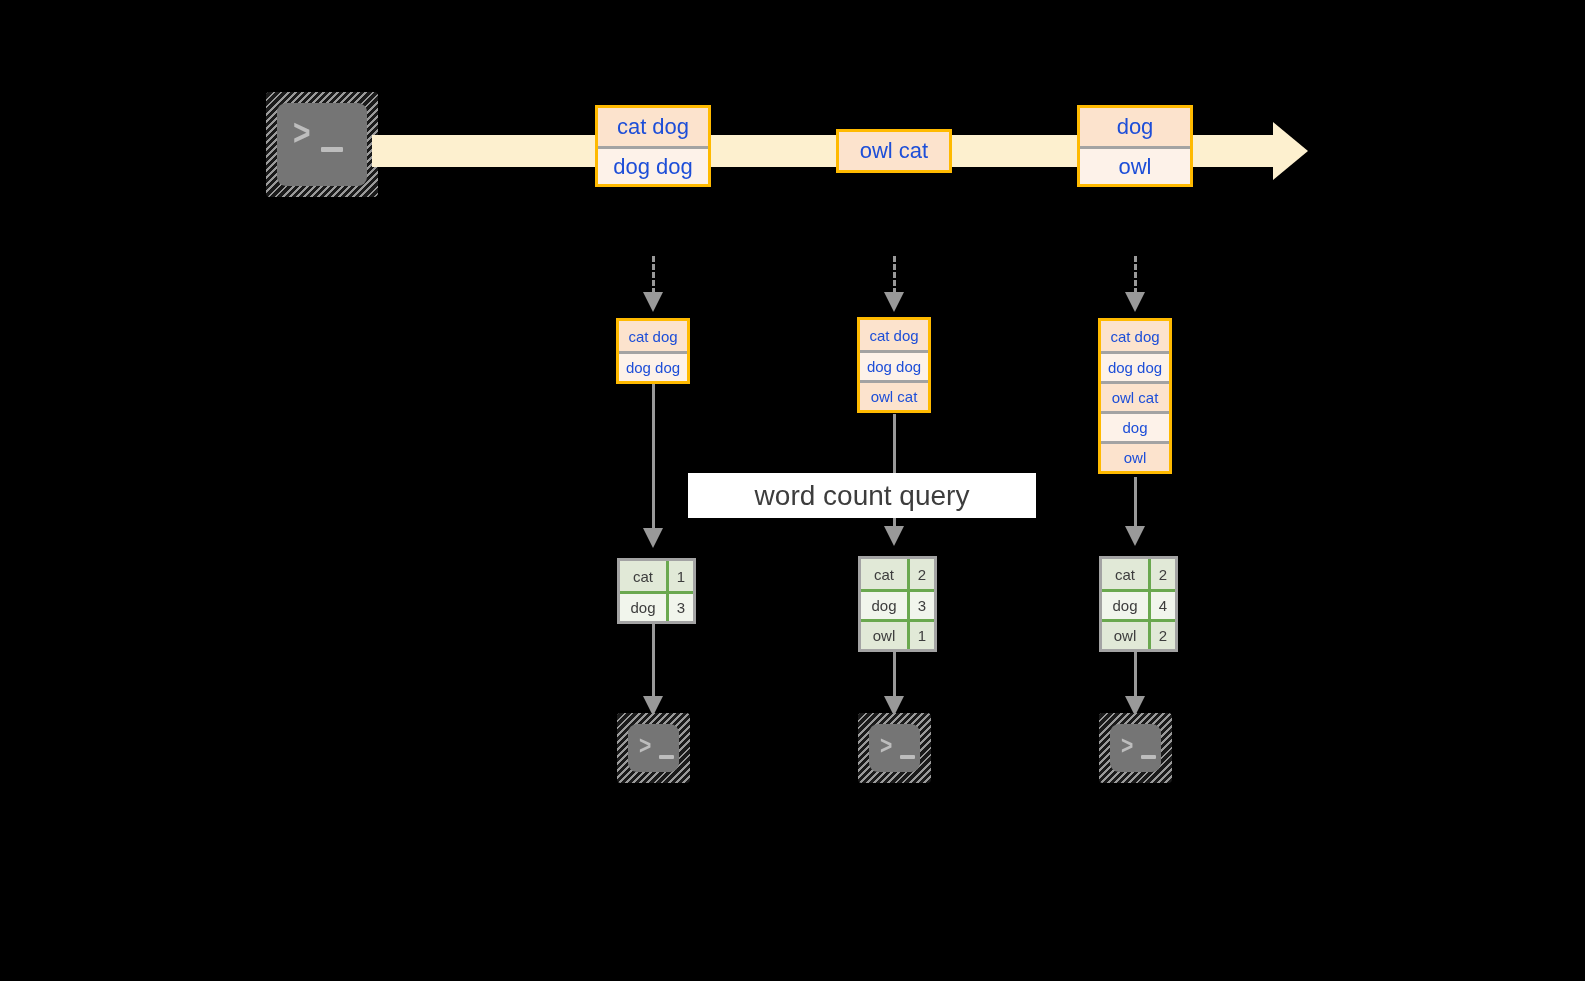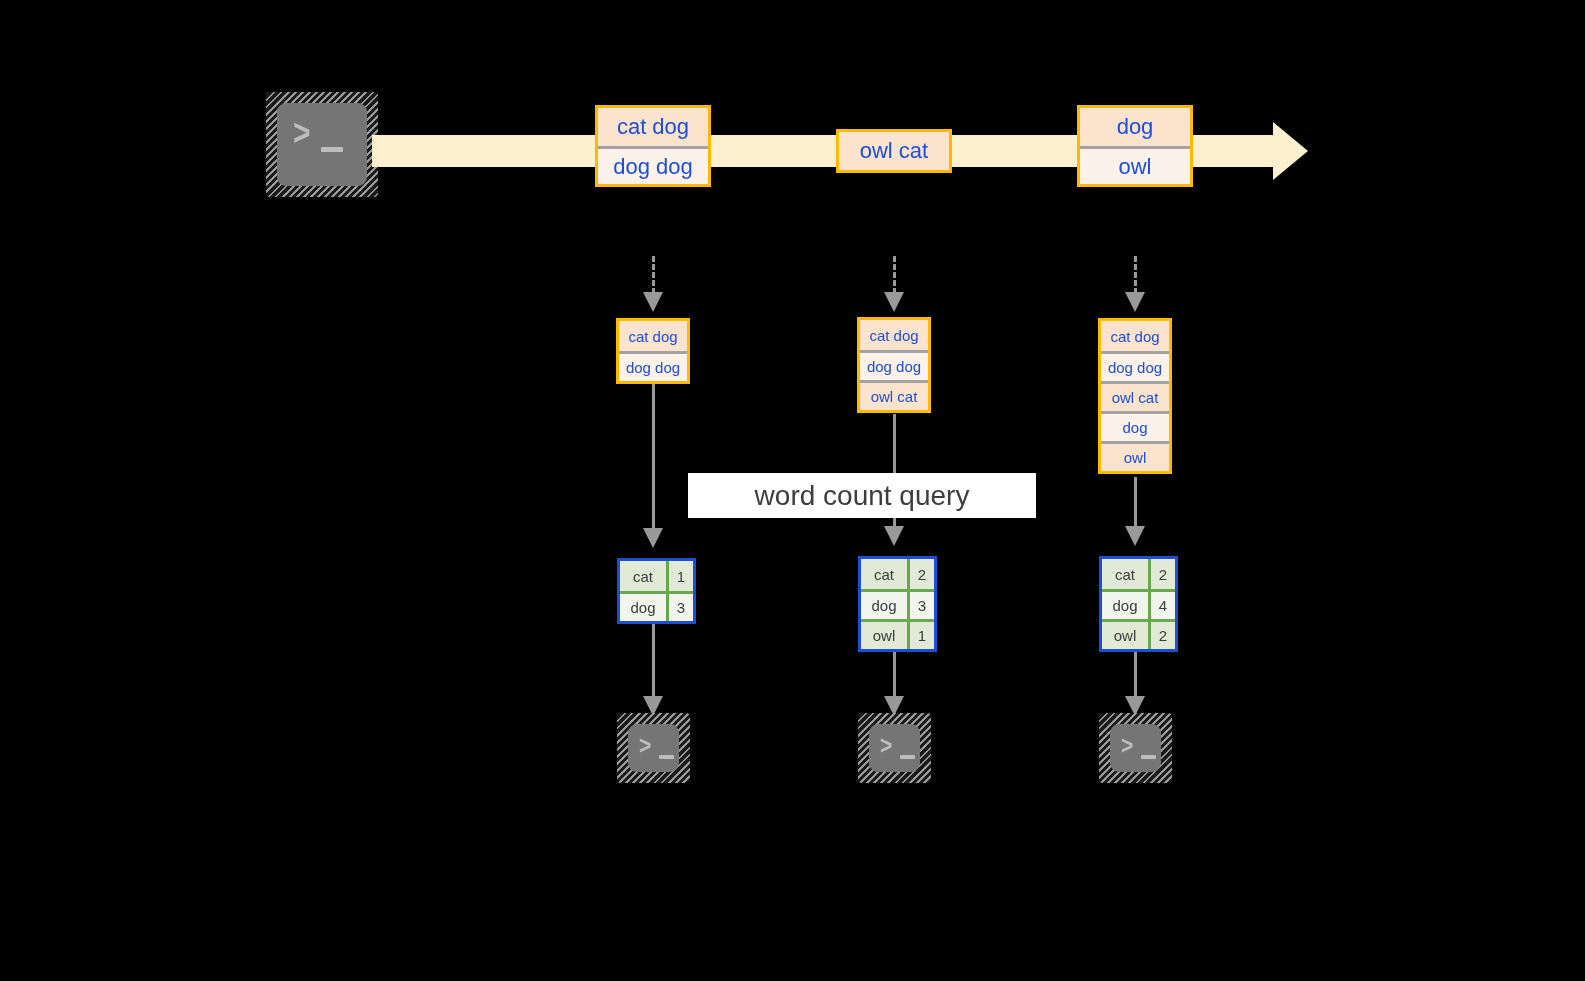--- a/index.html
+++ b/index.html
@@ -87,21 +87,21 @@
   .erow.light { background: #fdf2e9; }
   .erow + .erow { border-top: 3px solid #a3a3a3; }
 
   .ebox.stream-box .erow { height: 38px; font-size: 22px; }
   .ebox.stack-box  .erow { height: 30px; font-size: 15px; }
 
   
   .gbox {
     position: absolute;
     box-sizing: border-box;
-    border: 3px solid #1d4ed8;
+    border: 3px solid #a3a3a3;
     background: #6d28d9;
   }
   .grow {
     display: flex;
     height: 30px;
     box-sizing: border-box;
   }
   .grow + .grow { border-top: 3px solid #6aa84f; }
   .gcell {
     box-sizing: border-box;

